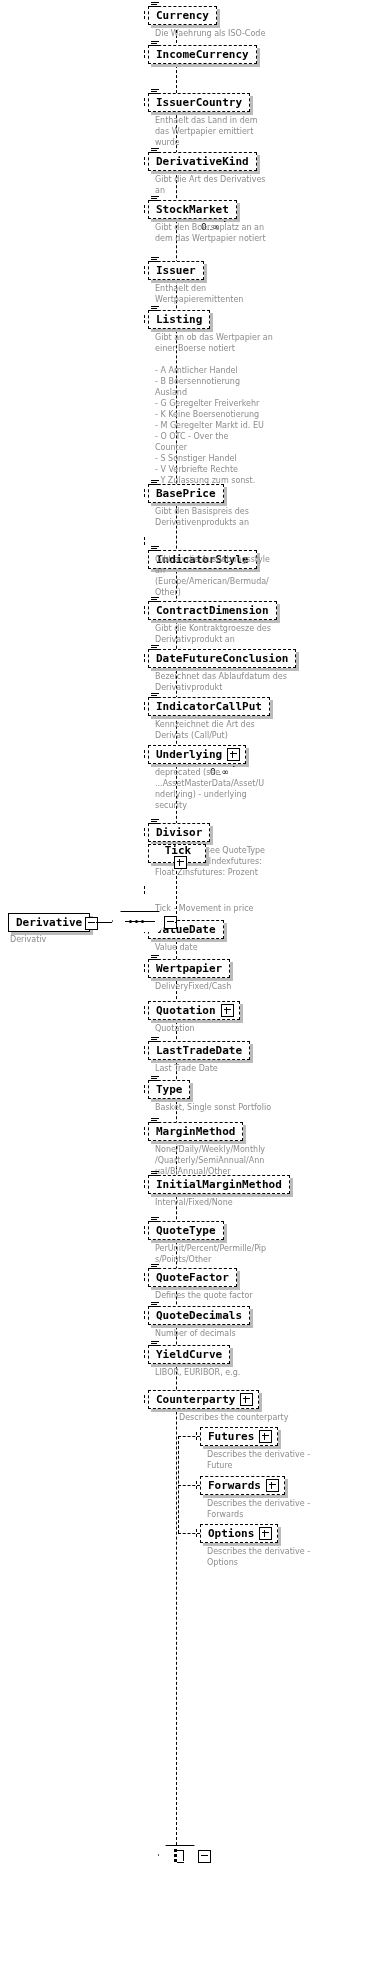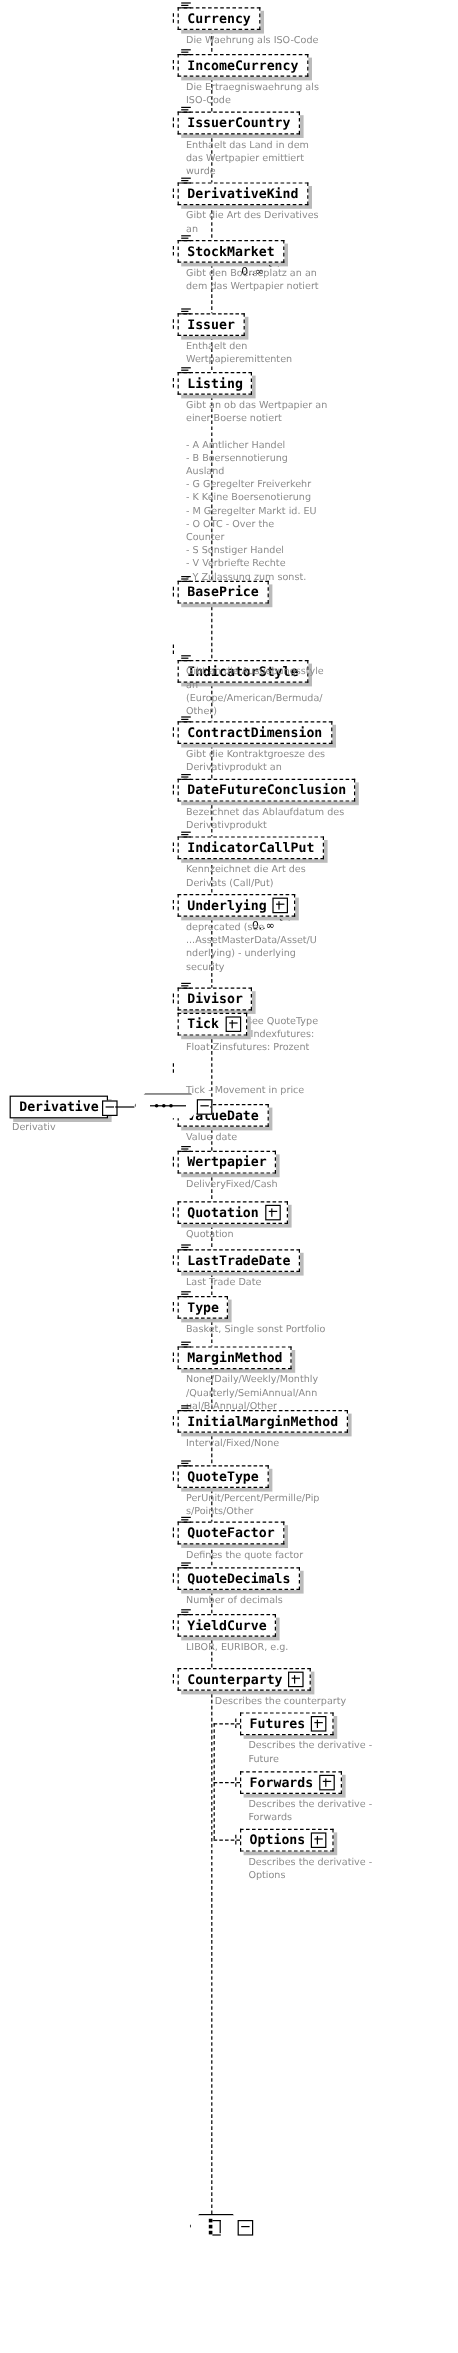--- a/index.html
+++ b/index.html
@@ -167,22 +167,20 @@
     <div class="stub" style="left: 176px; top: 54px;"></div>
     <div class="trunk" style="left: 144px; top: 50px; height: 8px;"></div>
     <div class="node opt" style="left: 148px; top: 45px; width: 109px;">
       <div class="annomark">
         <i></i>
         <i></i>
         <i></i>
       </div>
       <span class="label">IncomeCurrency</span>
     </div>
-    <div class="anno" style="left: 155px; top: 67px; width: 225px;">Die Ertraegniswaehrung als
-ISO-Code</div>
     <div class="stub" style="left: 176px; top: 102px;"></div>
     <div class="trunk" style="left: 144px; top: 98px; height: 8px;"></div>
     <div class="node opt" style="left: 148px; top: 93px; width: 102px;">
       <div class="annomark">
         <i></i>
         <i></i>
         <i></i>
       </div>
       <span class="label">IssuerCountry</span>
     </div>
@@ -258,20 +256,22 @@
     <div class="stub" style="left: 176px; top: 493px;"></div>
     <div class="trunk" style="left: 144px; top: 489px; height: 8px;"></div>
     <div class="node opt" style="left: 148px; top: 484px; width: 76px;">
       <div class="annomark">
         <i></i>
         <i></i>
         <i></i>
       </div>
       <span class="label">BasePrice</span>
     </div>
+    <div class="anno" style="left: 155px; top: 506px; width: 225px;">Gibt den Basispreis des
+Derivativenprodukts an</div>
     <div class="stub" style="left: 176px; top: 541px;"></div>
     <div class="trunk" style="left: 144px; top: 537px; height: 8px;"></div>
     <div class="node opt" style="left: 148px; top: 550px; width: 109px;">
       <div class="annomark">
         <i></i>
         <i></i>
         <i></i>
       </div>
       <span class="label">IndicatorStyle</span>
     </div>
@@ -337,21 +337,21 @@
         <i></i>
         <i></i>
       </div>
       <span class="label">Divisor</span>
     </div>
     <div class="anno" style="left: 155px; top: 845px; width: 225px;">deprecated:  see QuoteType
 f. Derivative: Indexfutures:
 Float Zinsfutures: Prozent</div>
     <div class="stub" style="left: 176px; top: 890px;"></div>
     <div class="trunk" style="left: 144px; top: 886px; height: 8px;"></div>
-    <div class="node opt" style="left: 148px; top: 844px; width: 58px;">
+    <div class="node opt" style="left: 148px; top: 844px; width: 58px; flex-direction: column;">
       <span class="label">Tick</span>
       <span class="exp plus"></span>
     </div>
     <div class="anno" style="left: 155px; top: 903px; width: 225px;">Tick -  Movement in price</div>
     <div class="stub" style="left: 176px; top: 929px;"></div>
     <div class="trunk" style="left: 144px; top: 925px; height: 8px;"></div>
     <div class="node opt" style="left: 148px; top: 920px; width: 76px;">
       <div class="annomark">
         <i></i>
         <i></i>

